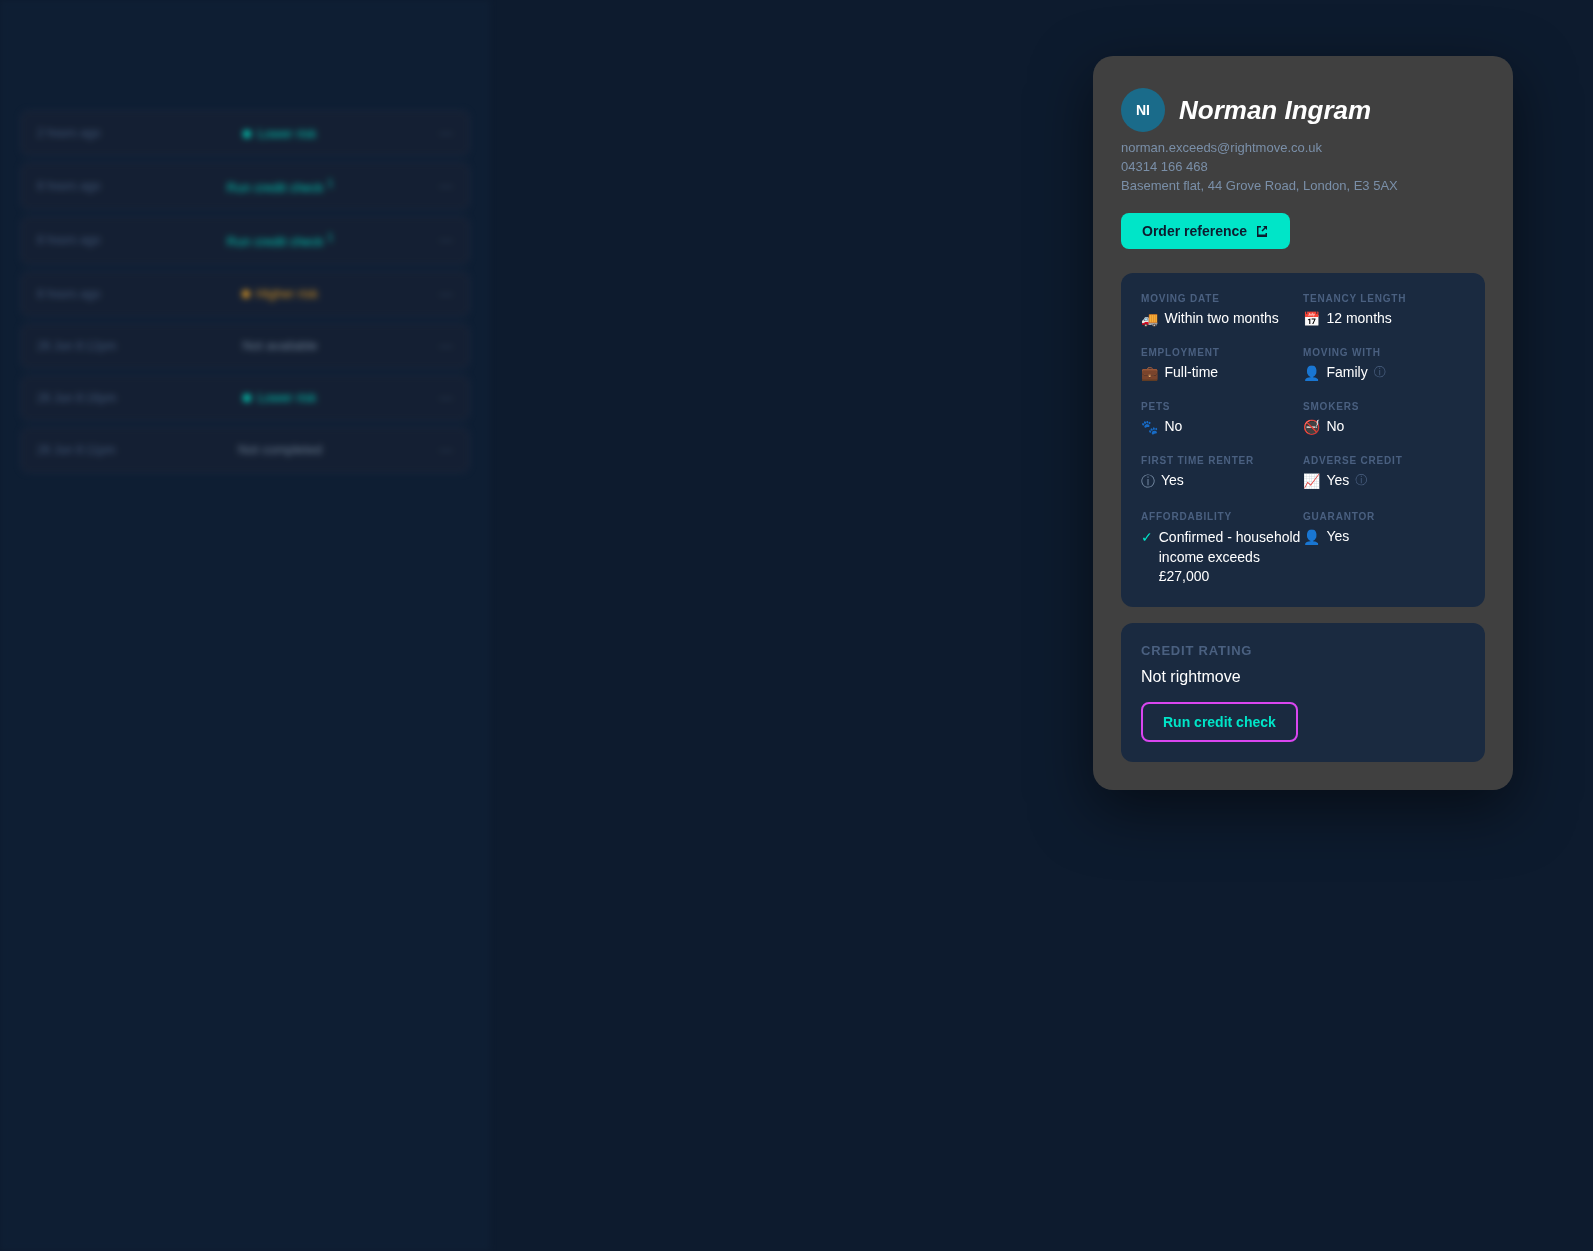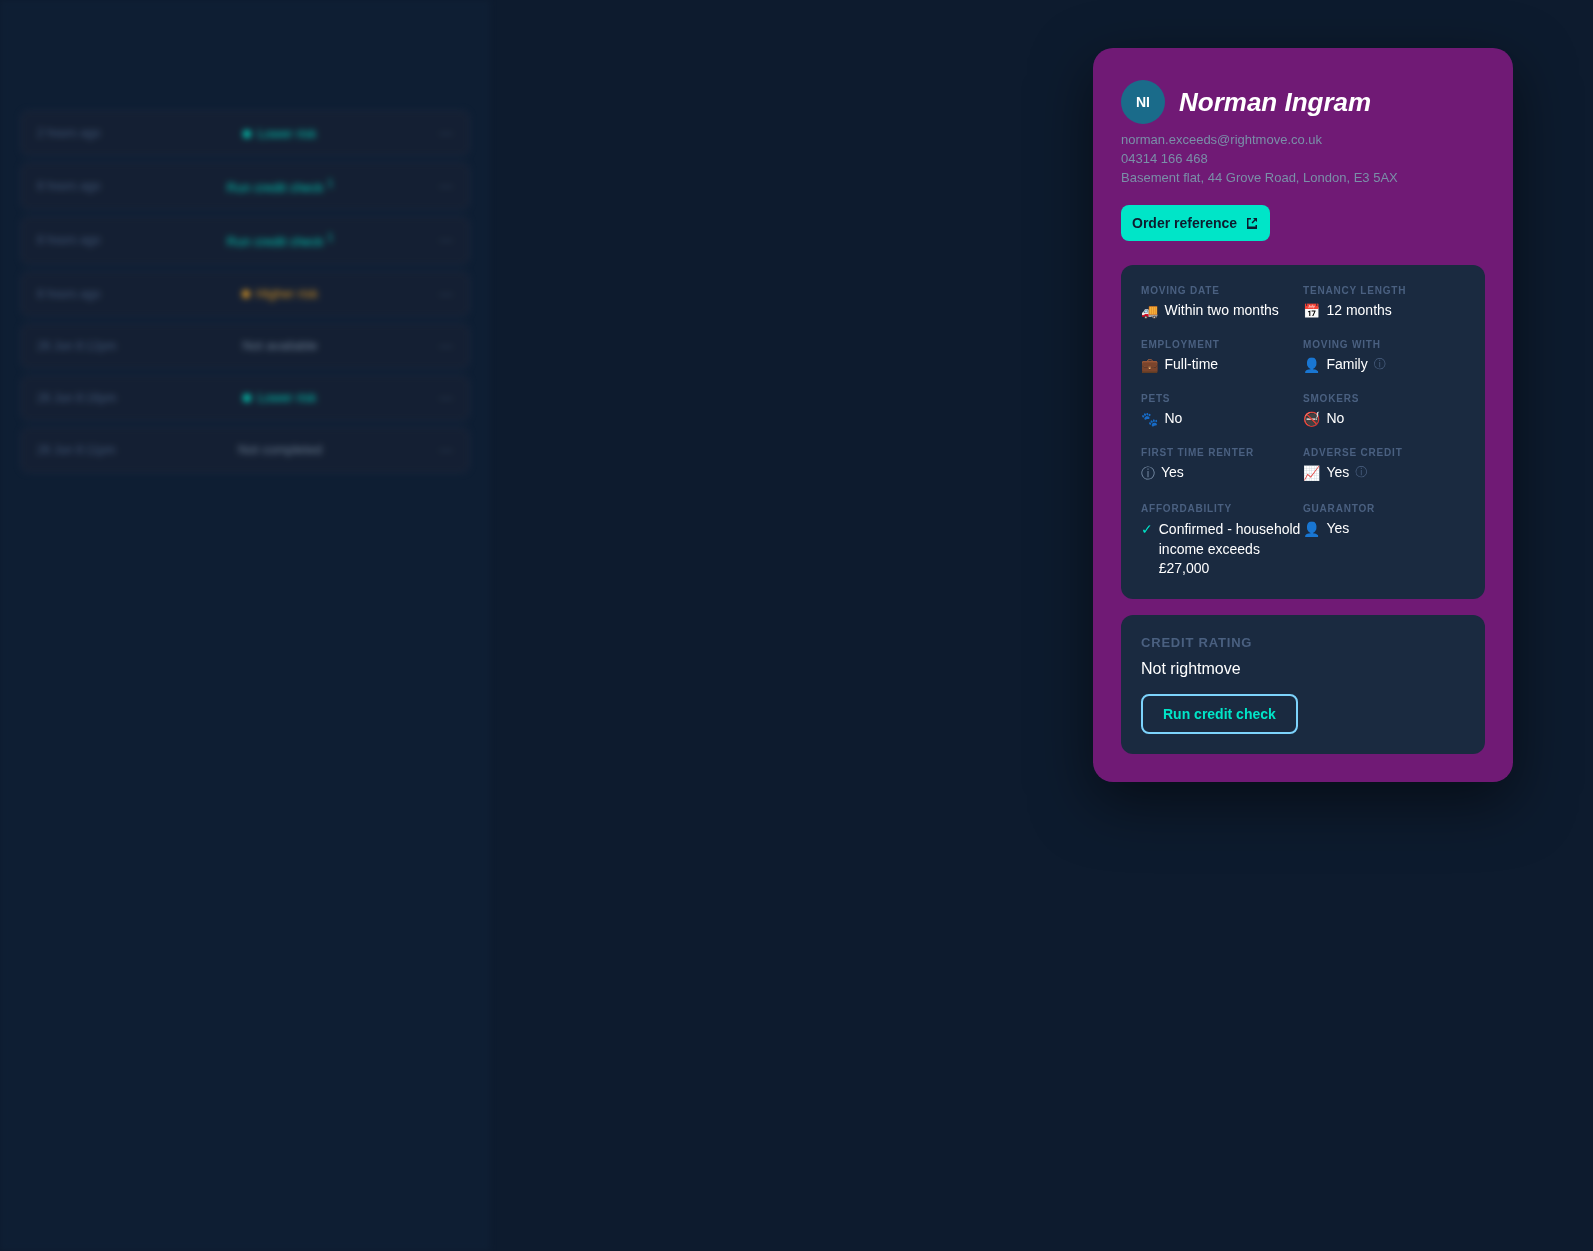--- a/index.html
+++ b/index.html
@@ -74,23 +74,23 @@
       color: #4a6080;
       font-size: 14px;
       width: 20px;
       text-align: right;
     }
 
     
     .main-card {
       position: absolute;
       right: 80px;
-      top: 48px;
+      top: 56px;
       width: 420px;
-      background: #701a75;
+      background: #404040;
       border-radius: 20px;
       padding: 32px 28px 28px;
       box-shadow: 0 20px 60px rgba(0,0,0,0.5);
     }
 
     
     .profile-header {
       display: flex;
       align-items: center;
       margin-bottom: 8px;
@@ -137,21 +137,21 @@
     }
 
     .order-ref-btn {
       display: inline-flex;
       align-items: center;
       gap: 8px;
       background: #00e5c8;
       color: #0d1b2e;
       border: none;
       border-radius: 8px;
-      padding: 10px 11px;
+      padding: 10px 21px;
       font-size: 14px;
       font-weight: 600;
       cursor: pointer;
       margin-bottom: 24px;
     }
 
     .order-ref-btn svg {
       width: 14px;
       height: 14px;
     }
@@ -225,21 +225,21 @@
     }
 
     .credit-value {
       color: #fff;
       font-size: 16px;
       margin-bottom: 16px;
     }
 
     .run-credit-btn {
       background: transparent;
-      border: 2px solid #7dd3fc;
+      border: 2px solid #d946ef;
       color: #00e5c8;
       border-radius: 8px;
       padding: 10px 20px;
       font-size: 14px;
       font-weight: 600;
       cursor: pointer;
     }
   </style>
 </head>
 <body>

